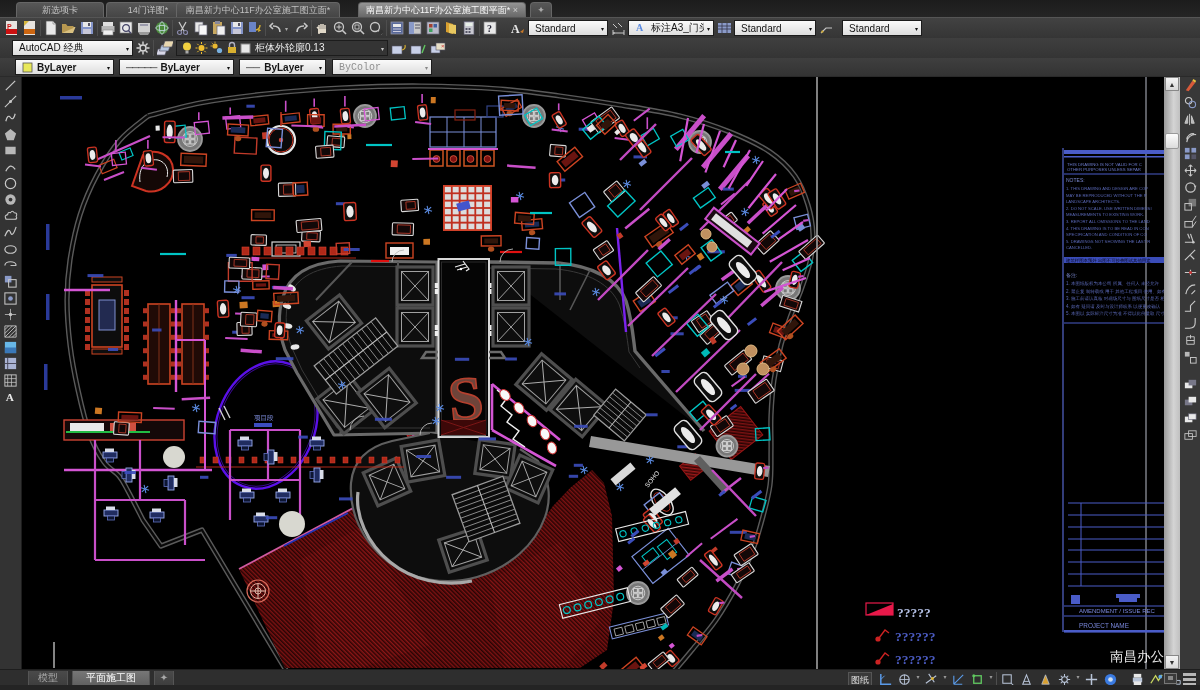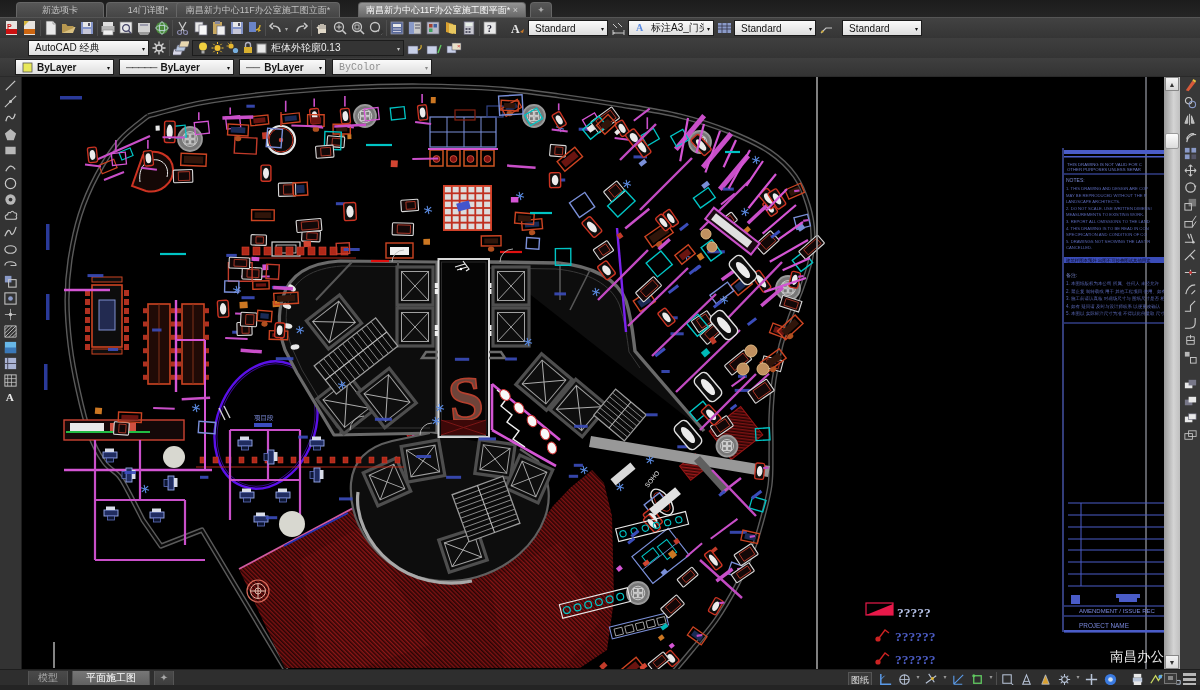--- a/index.html
+++ b/index.html
@@ -6,21 +6,21 @@
 .ftab{position:absolute;top:2px;height:15px;border-radius:4px 4px 0 0;background:linear-gradient(#575757,#454545);border:1px solid #666;border-bottom:none;color:#c2c2c2;font-size:9px;text-align:center;line-height:14px;overflow:hidden;white-space:nowrap}
 .ftab.act{background:linear-gradient(#949494,#686868);color:#fafafa}
 #tb1{position:absolute;left:0;top:17px;width:1200px;height:21px;background:linear-gradient(#424242,#353535);border-top:1px solid #555;display:flex;align-items:center;padding-left:3px}
 .ti{width:18px;height:18px;display:flex;align-items:center;justify-content:center}
 .tsep{width:1px;height:16px;background:#272727;border-right:1px solid #4e4e4e;margin:0 1px}
 .tdrop{color:#aaa;font-size:6px;width:7px}
 .combo{height:16px;background:linear-gradient(#fafafa,#dedede);border:1px solid #1c1c1c;display:flex;align-items:center;font-size:10px;padding:0 3px 0 6px;margin:0 1px;position:relative;color:#111}
 .combo .arr{margin-left:auto;color:#111;font-size:6px;padding-left:3px}
 .combod{height:16px;background:#343434;border:1px solid #1c1c1c;display:flex;align-items:center;font-size:10px;padding:0 3px 0 4px;margin:0 1px;color:#e6e6e6}
 .combod .arr{margin-left:auto;color:#c8c8c8;font-size:6px;padding-left:3px}
-#tb2{position:absolute;left:0;top:38px;width:1200px;height:20px;background:linear-gradient(#3f3f3f,#343434);display:flex;align-items:center;padding-left:18px}
+#tb2{position:absolute;left:0;top:38px;width:1200px;height:20px;background:linear-gradient(#3f3f3f,#343434);display:flex;align-items:center;padding-left:2px}
 #tb3{position:absolute;left:0;top:58px;width:1200px;height:19px;background:linear-gradient(#3f3f3f,#333);display:flex;align-items:center;padding-left:2px;border-bottom:1px solid #2a2a2a}
 #lbar{position:absolute;left:0;top:77px;width:22px;height:592px;background:#333333;border-right:1px solid #1d1d1d}
 .li{width:20px;height:16.4px;display:flex;align-items:center;justify-content:center}
 #rbar{position:absolute;left:1180px;top:77px;width:20px;height:592px;background:#383838}
 .ri{width:20px;height:17px;display:flex;align-items:center;justify-content:center}
 #vscroll{position:absolute;left:1164px;top:77px;width:16px;height:592px;background:linear-gradient(90deg,#9a9a9a,#d4d4d4 60%,#c0c0c0)}
 .sbtn{position:absolute;left:1px;width:14px;height:14px;background:linear-gradient(#f4f4f4,#d8d8d8);border:1px solid #888;color:#333;font-size:7px;text-align:center;line-height:13px}
 #sthumb{position:absolute;left:1px;top:56px;width:14px;height:16px;background:linear-gradient(#fdfdfd,#dcdcdc);border:1px solid #999;border-radius:2px}
 #canvas{position:absolute;left:22px;top:77px;width:1142px;height:592px;background:#000;overflow:hidden}
 #bbar{position:absolute;left:0;top:669px;width:1200px;height:21px;background:#2e2e2e;border-top:1px solid #1e1e1e}

